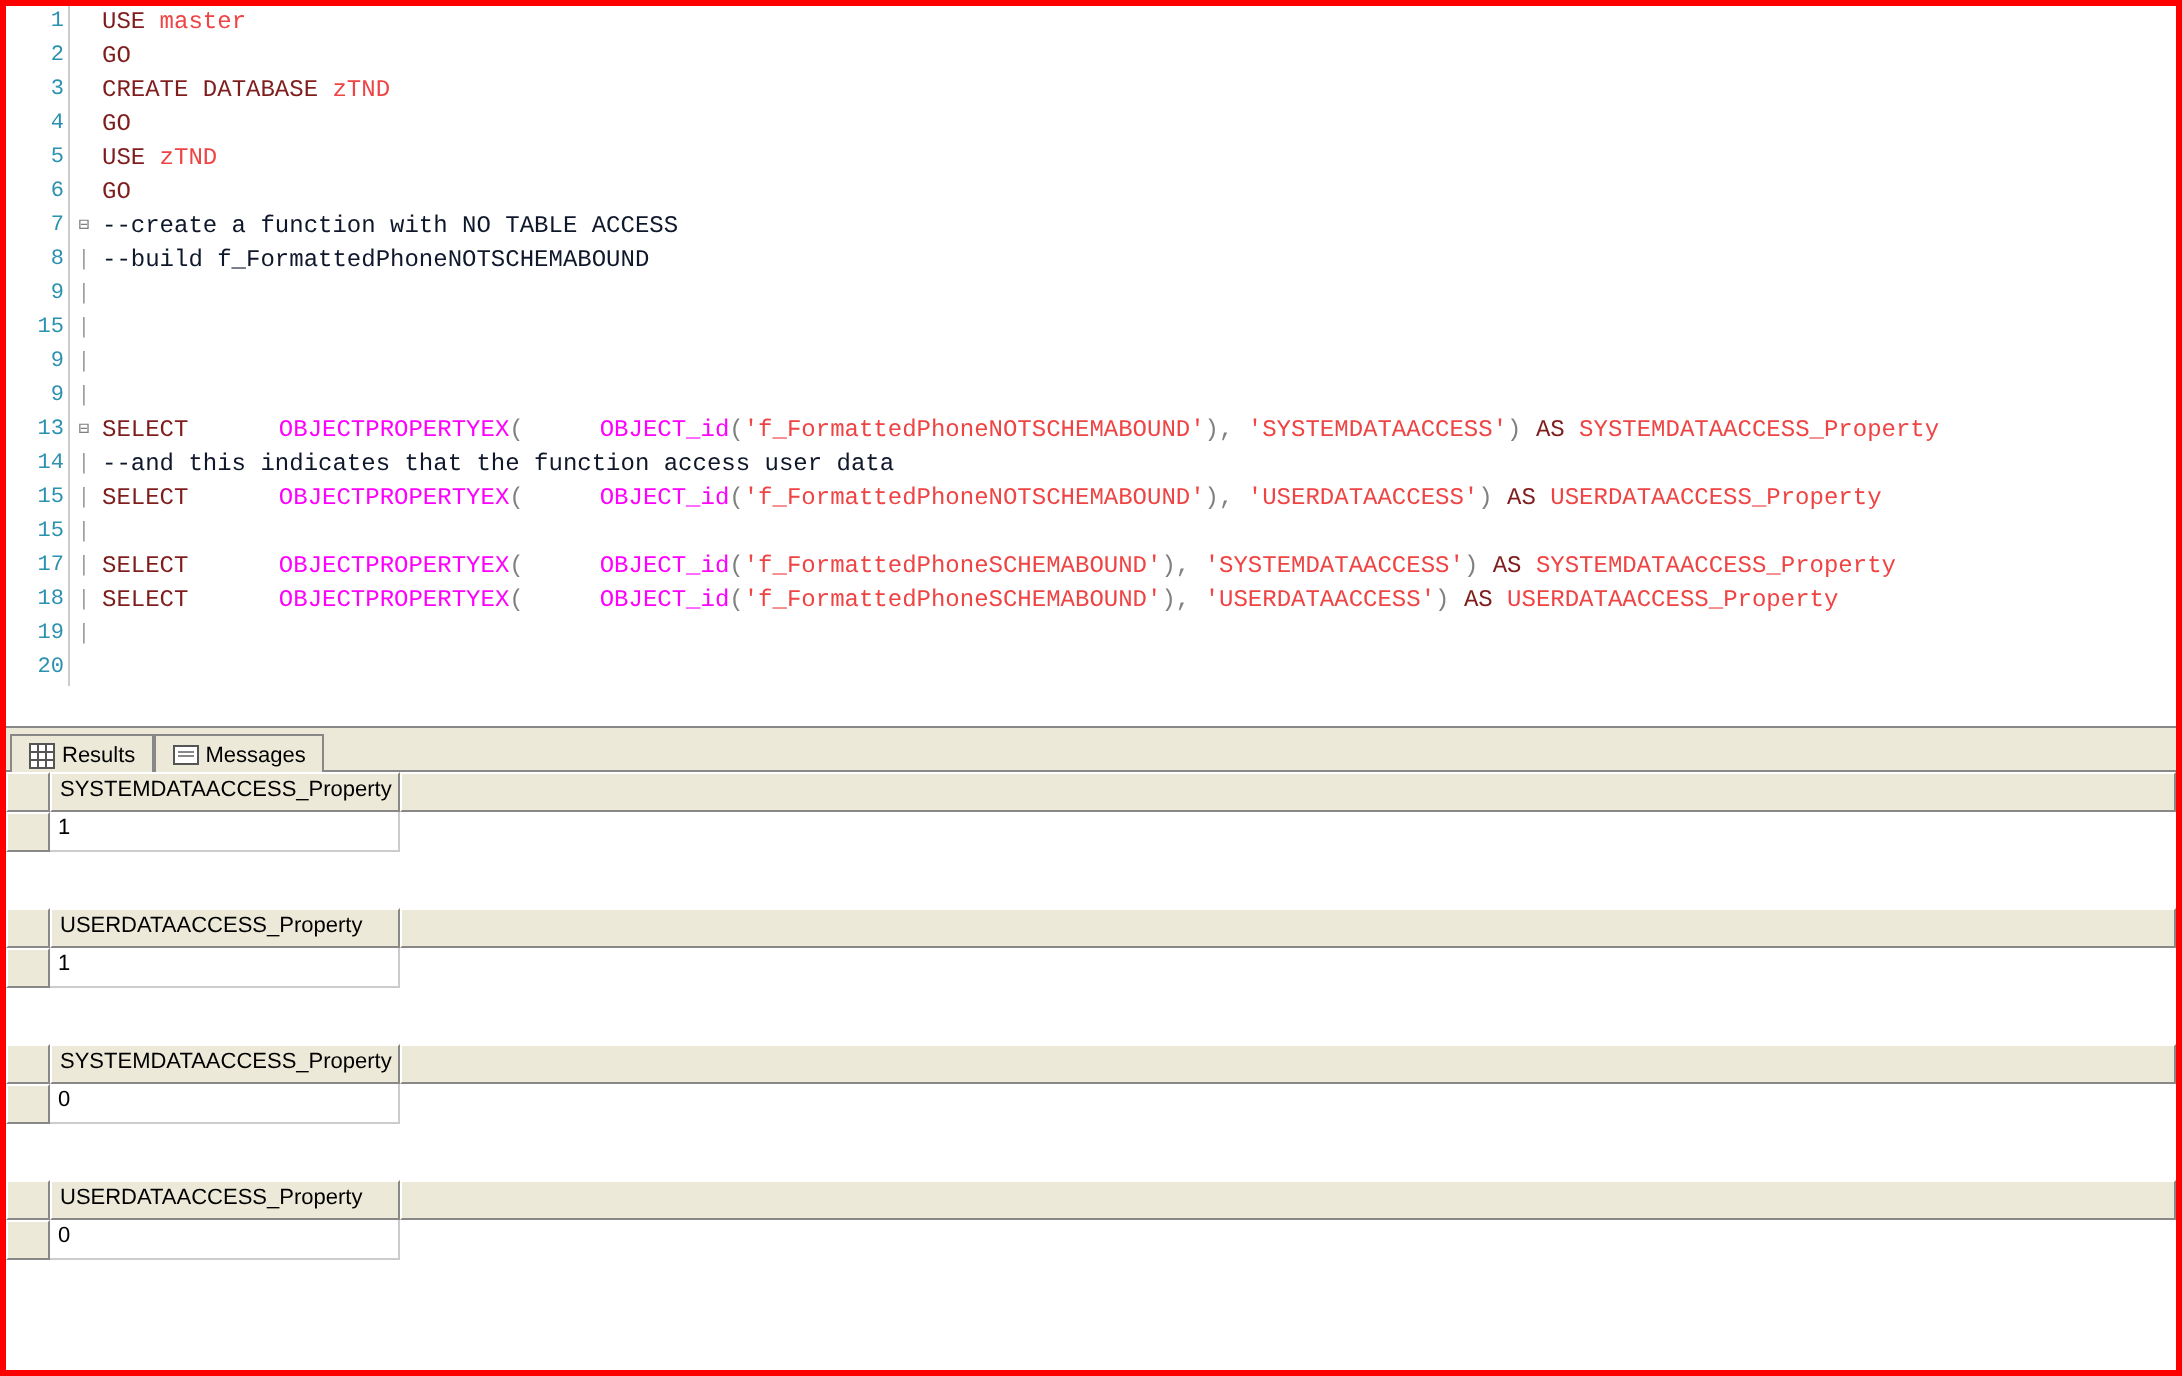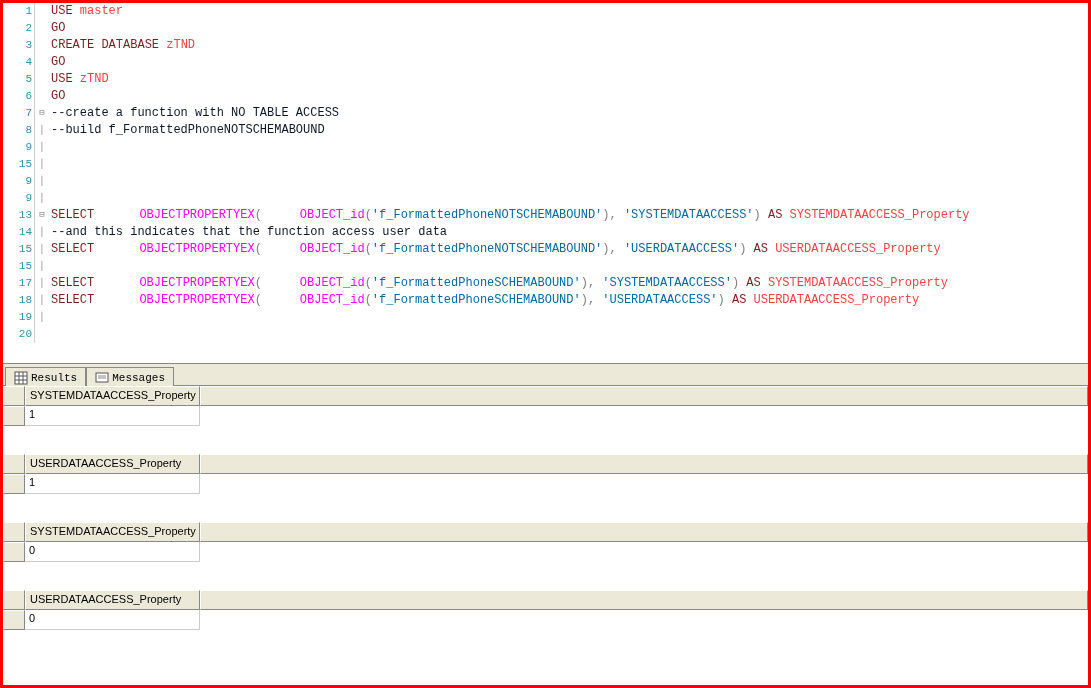--- a/index.html
+++ b/index.html
@@ -38,21 +38,21 @@
   color: #808080;
   font-size: 9px;
   user-select: none;
 }
 .code-content {
   white-space: pre;
   padding-left: 2px;
 }
 .kw { color: #7f1d1d; }
 .fn { color: #ff00ff; margin-left: 38px; }
-.str { color: #0369a1; }
+.str { color: #ef4444; }
 .cmt { color: #0f172a; }
 .op { color: #808080; }
 .txt { color: #ef4444; }
 
 .results-section {
   background: #ece9d8;
   border-top: 1px solid #888;
 }
 .tabs-bar {
   display: flex;
@@ -61,21 +61,21 @@
   border-bottom: 1px solid #888;
   padding-left: 2px;
 }
 .tab {
   display: flex;
   align-items: center;
   padding: 0 8px;
   border: 1px solid #888;
   border-bottom: none;
   background: #ece9d8;
-  font-family: Liberation Mono, monospace;
+  font-family: Liberation Sans, sans-serif;
   font-size: 11px;
   height: 20px;
   margin-top: 3px;
   cursor: pointer;
 }
 .tab.active { background: #ece9d8; }
 .tab-icon { width: 14px; height: 14px; margin-right: 3px; display: inline-block; }
 .grids-area {
   background: #fff;
   height: 300px;

